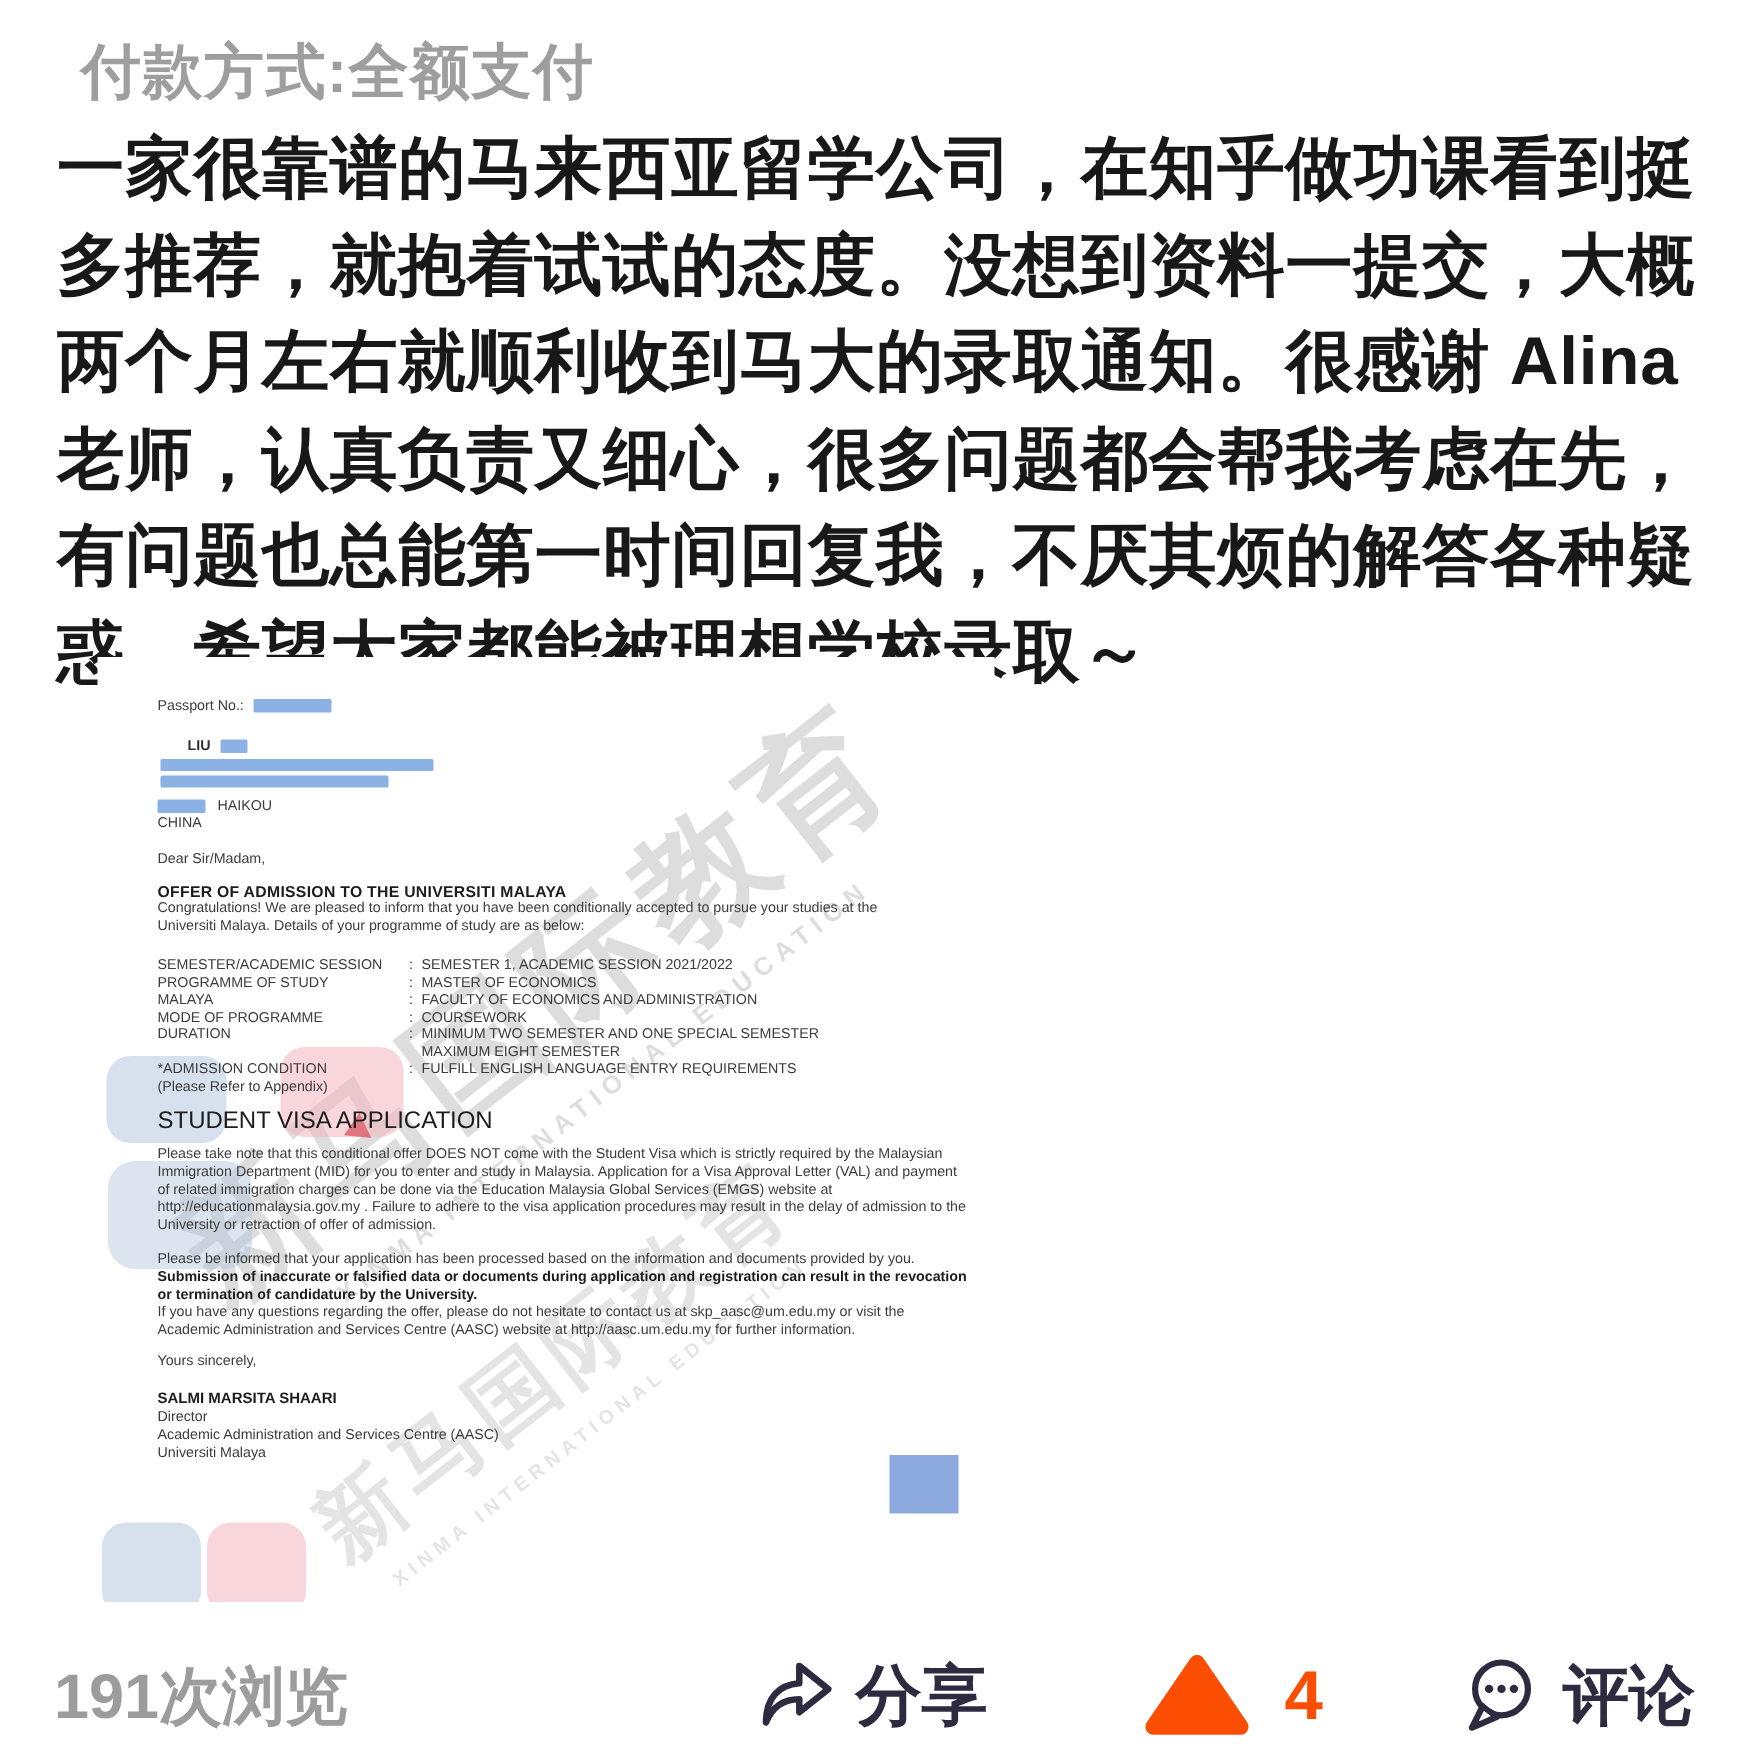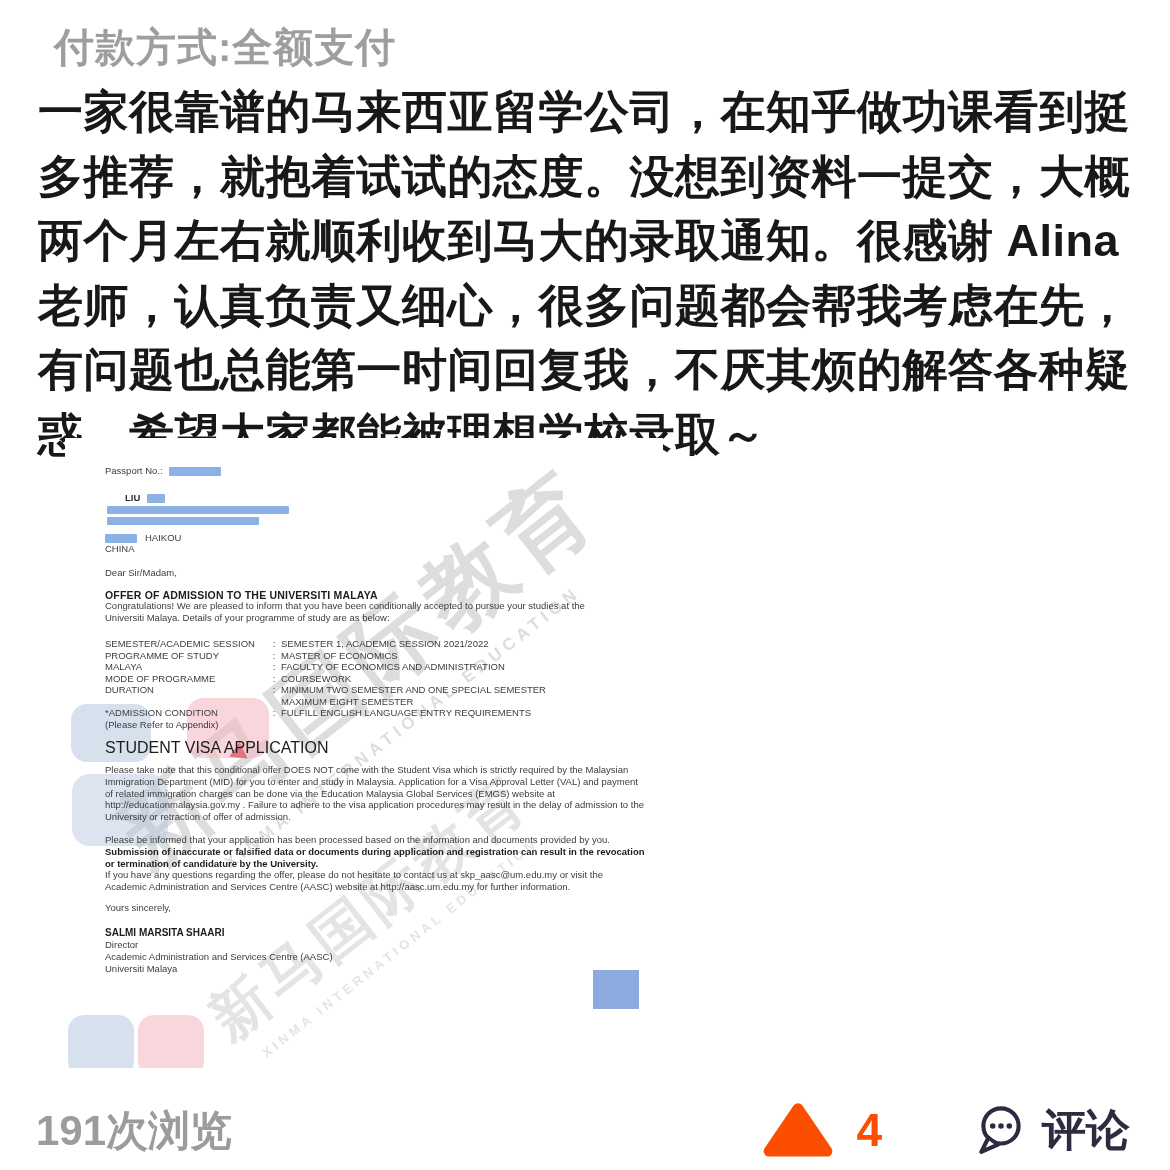--- a/index.html
+++ b/index.html
@@ -155,20 +155,28 @@
     <div class="sig-line">Academic Administration and Services Centre (AASC)</div>
     <div class="sig-line">Universiti Malaya</div>
   </div>
 
   <div class="stamp"></div>
 </div>
 
 <div class="views">191次浏览</div>
 
 <div class="actions">
+  <div class="action">
+    <span>
+      <svg width="58" height="58" viewBox="0 0 60 60" fill="none">
+        <path d="M34 12 L54 28 L34 44 L34 35 C22 35 15 41 11 51 C11 34 20 25 34 24 Z" stroke="#2e2b40" stroke-width="4.5" stroke-linejoin="round" stroke-linecap="round" fill="none"></path>
+      </svg>
+    </span>
+    <span class="action-label">分享</span>
+  </div>
 
   <div class="action gap-1">
     <span>
       <svg width="80" height="62" viewBox="0 0 80 64">
         <path d="M40 12 L70 56 L10 56 Z" fill="#fb4e00" stroke="#fb4e00" stroke-width="11" stroke-linejoin="round"></path>
       </svg>
     </span>
     <span class="upvote-count">4</span>
   </div>
 

